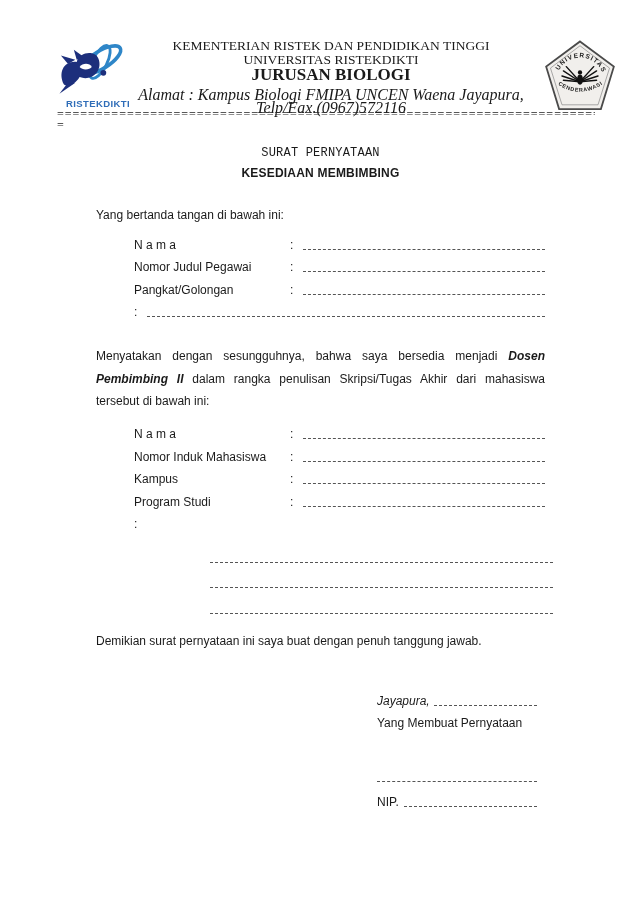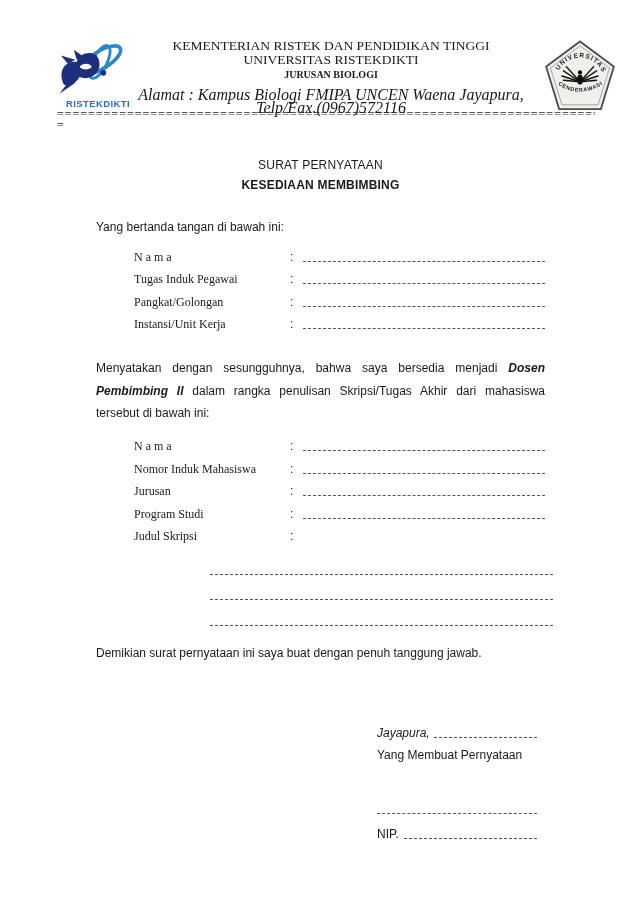--- a/index.html
+++ b/index.html
@@ -24,50 +24,50 @@
   }
   .logo-right { position: absolute; left: 544px; top: 40px; width: 72px; height: 72px; }
   .head-text {
     position: absolute; left: 120px; right: 96px; top: 38px;
     text-align: center;
     font-family: "Liberation Serif", serif;
   }
   .head-ministry   { font-size: 13.5px; line-height: 15px; }
   .head-university { font-size: 13.5px; line-height: 14px; }
   .head-faculty    { font-size: 14px; font-weight: bold; line-height: 16px; }
-  .head-department { font-size: 10px; font-weight: bold; line-height: 15px; }
+  .head-department { font-size: 17px; font-weight: bold; line-height: 15px; }
   .head-address    { font-size: 16px; font-style: italic; line-height: 13px; margin-top: 6px; }
   .divider {
     position: absolute; left: 57px; right: 43px; top: 109px;
     font-family: "Liberation Serif", serif;
     font-size: 12px; line-height: 11px; letter-spacing: 1px; color: #222;
   }
   .divider .row1 { white-space: nowrap; overflow: hidden; }
   
   .content { position: absolute; left: 96px; right: 93px; top: 140px; font-size: 12px; }
   .doc-title { text-align: center; }
-  .doc-title .t1 { font-size: 12px; margin-top: 18px; letter-spacing: .2px; }
+  .doc-title .t1 { font-size: 12px; margin-top: 6px; letter-spacing: .2px; font-family: Liberation Mono, monospace; }
   .doc-title .t2 { font-size: 12px; font-weight: bold; margin-top: 6px; letter-spacing: .2px; }
   .intro { margin-top: 28px; line-height: 15px; }
   .fields { margin-top: 8px; }
   .frow { display: flex; align-items: flex-end; height: 22.5px; padding-left: 38px; }
-  .flabel { width: 156px; line-height: 17px; font-family: Liberation Serif, serif; }
+  .flabel { width: 156px; line-height: 17px; }
   .fcolon { width: 13px; line-height: 17px; }
   .fline  { flex: 1; border-bottom: 1px dashed #555; height: 1px; margin-bottom: 4px; }
   .fline.none { border-bottom: none; }
   .statement { margin-top: 24px; line-height: 22.5px; text-align: justify; }
   .statement .emph { font-weight: bold; font-style: italic; }
   .cont-lines { margin-top: 4px; }
   .cont-lines .cline {
     margin-left: 114px; margin-right: -8px; height: 25.5px;
     border-bottom: 1px dashed #555;
   }
   .closing { margin-top: 20px; line-height: 15px; }
   
-  .signature { margin-top: 64px; margin-left: 281px; width: 160px; }
+  .signature { margin-top: 44px; margin-left: 281px; width: 160px; }
   .sig-row { display: flex; align-items: flex-end; line-height: 16px; }
   .sig-row .place { font-style: italic; }
   .sig-row .dotline { flex: 1; border-bottom: 1px dashed #555; height: 1px; margin-bottom: 3px; margin-left: 4px; }
   .sig-role { margin-top: 6px; line-height: 16px; }
   .sig-space { height: 50px; }
   .sig-line { border-bottom: 1px dashed #555; height: 1px; margin-bottom: 3px; }
   .sig-nip { display: flex; align-items: flex-end; margin-top: 12px; line-height: 16px; }
   .sig-nip .dotline { flex: 1; border-bottom: 1px dashed #555; height: 1px; margin-bottom: 3px; margin-left: 5px; }
 </style>
 </head>
@@ -139,61 +139,59 @@
 
     <div class="intro">Yang bertanda tangan di bawah ini:</div>
 
     <div class="fields">
       <div class="frow">
         <span class="flabel">N a m a</span>
         <span class="fcolon">:</span>
         <span class="fline"></span>
       </div>
       <div class="frow">
-        <span class="flabel">Tugas Induk Pegawai</span>
+        <span class="flabel">Nomor Judul Pegawai</span>
         <span class="fcolon">:</span>
         <span class="fline"></span>
       </div>
       <div class="frow">
         <span class="flabel">Pangkat/Golongan</span>
         <span class="fcolon">:</span>
         <span class="fline"></span>
       </div>
       <div class="frow">
-        <span class="flabel">Instansi/Unit Kerja</span>
         <span class="fcolon">:</span>
         <span class="fline"></span>
       </div>
     </div>
 
     <div class="statement"><span>Menyatakan dengan sesungguhnya, bahwa saya bersedia menjadi </span><span class="emph">Dosen Pembimbing II</span><span> dalam rangka penulisan Skripsi/Tugas Akhir dari mahasiswa tersebut di bawah ini:</span></div>
 
     <div class="fields">
       <div class="frow">
         <span class="flabel">N a m a</span>
         <span class="fcolon">:</span>
         <span class="fline"></span>
       </div>
       <div class="frow">
         <span class="flabel">Nomor Induk Mahasiswa</span>
         <span class="fcolon">:</span>
         <span class="fline"></span>
       </div>
       <div class="frow">
-        <span class="flabel">Jurusan</span>
+        <span class="flabel">Kampus</span>
         <span class="fcolon">:</span>
         <span class="fline"></span>
       </div>
       <div class="frow">
         <span class="flabel">Program Studi</span>
         <span class="fcolon">:</span>
         <span class="fline"></span>
       </div>
       <div class="frow">
-        <span class="flabel">Judul Skripsi</span>
         <span class="fcolon">:</span>
         <span class="fline none"></span>
       </div>
     </div>
 
     <div class="cont-lines">
       <div class="cline"></div>
       <div class="cline"></div>
       <div class="cline"></div>
     </div>

